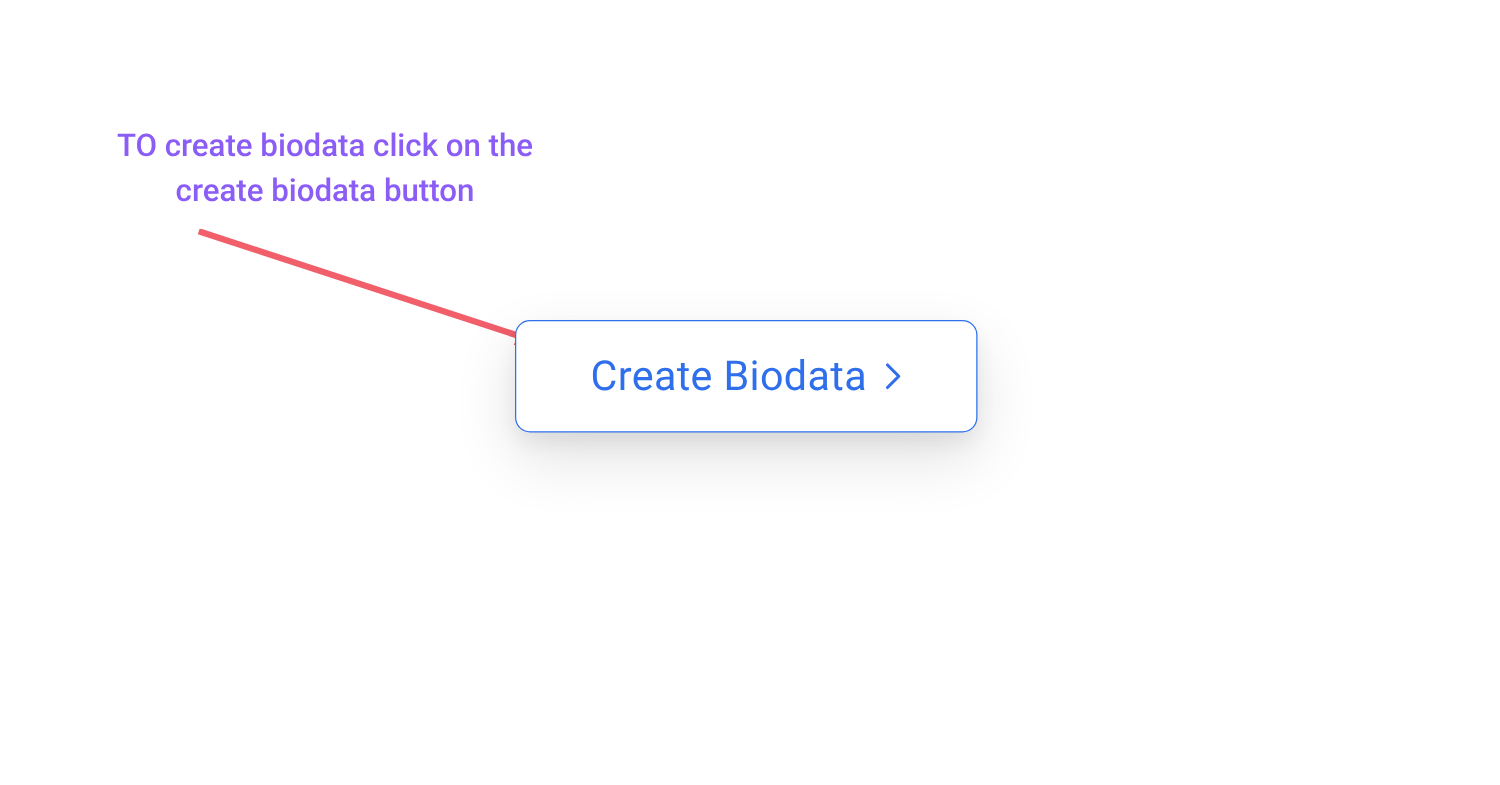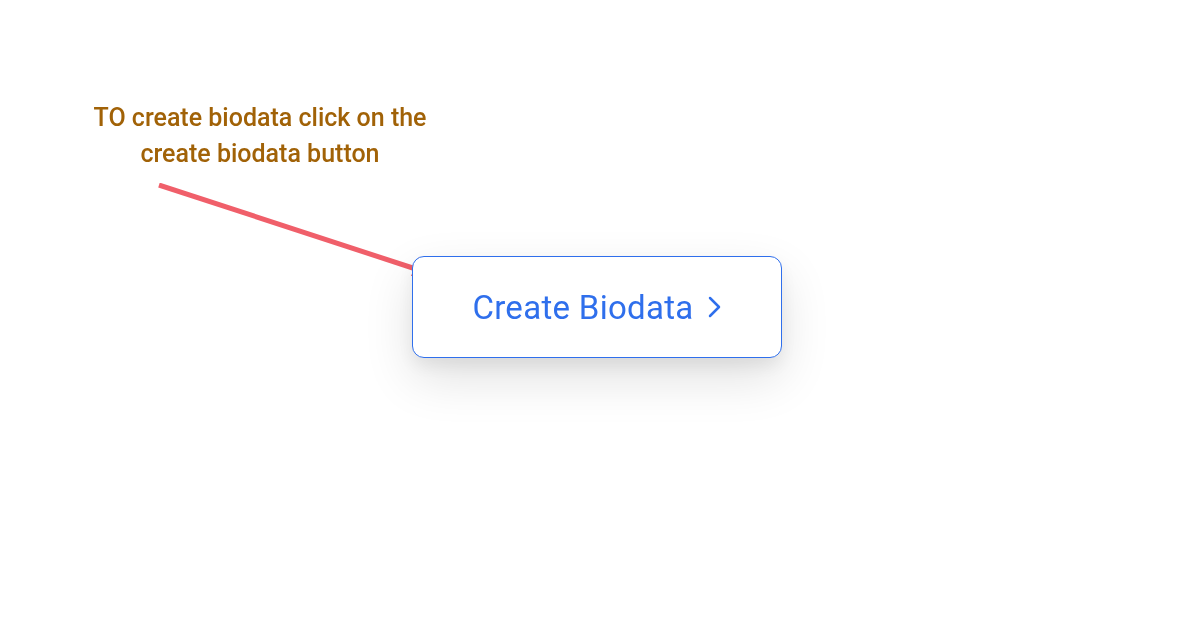--- a/index.html
+++ b/index.html
@@ -14,21 +14,21 @@
       font-family: -apple-system, BlinkMacSystemFont, 'Segoe UI', Roboto, 'Helvetica Neue', Arial, sans-serif;
       position: relative;
     }
     .instruction-text {
       position: absolute;
       left: 80px;
       top: 100px;
       width: 360px;
       font-size: 25px;
       font-weight: 500;
-      color: #a16207;
+      color: #8b5cf6;
       text-align: center;
       line-height: 1.45;
     }
     .arrow-container {
       position: absolute;
       left: 157px;
       top: 183px;
       width: 290px;
       height: 100px;
     }
@@ -38,21 +38,21 @@
       fill: none;
     }
     .arrow-head {
       fill: #f05f6a;
     }
     .create-button {
       position: absolute;
       left: 412px;
       top: 256px;
       width: 370px;
-      height: 102px;
+      height: 90px;
       background: #ffffff;
       border: 1.5px solid #2f6fec;
       border-radius: 12px;
       box-shadow: 0 20px 50px rgba(0, 0, 0, 0.12), 0 8px 16px rgba(0, 0, 0, 0.06);
       display: flex;
       align-items: center;
       justify-content: center;
       gap: 14px;
       cursor: pointer;
       font-family: inherit;

